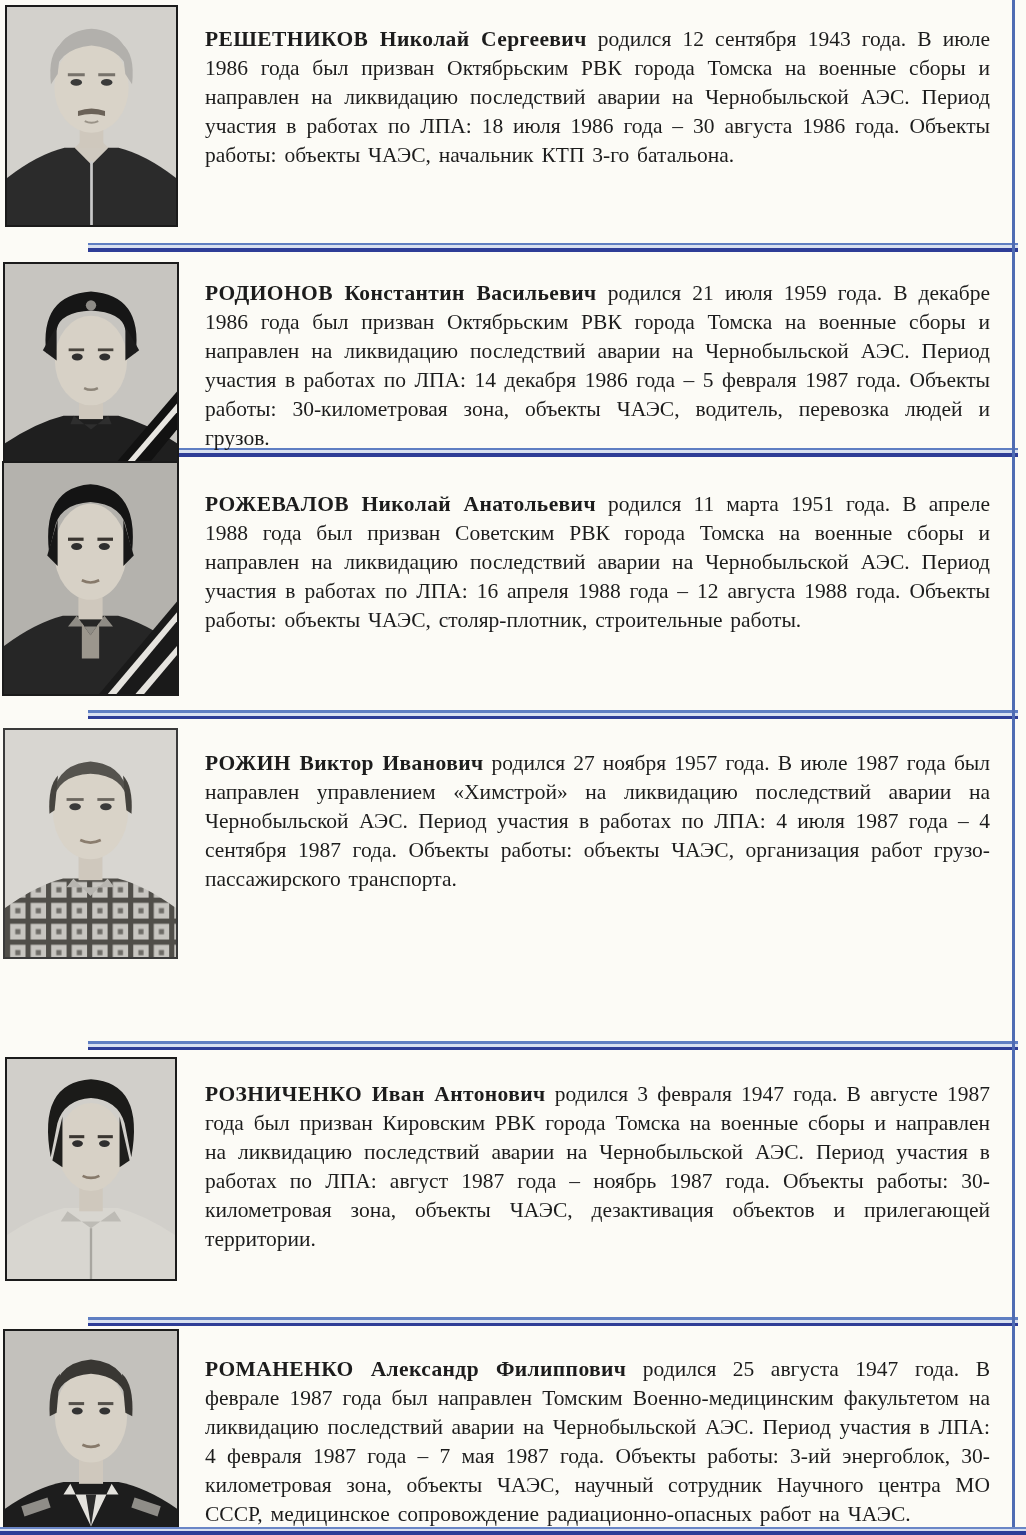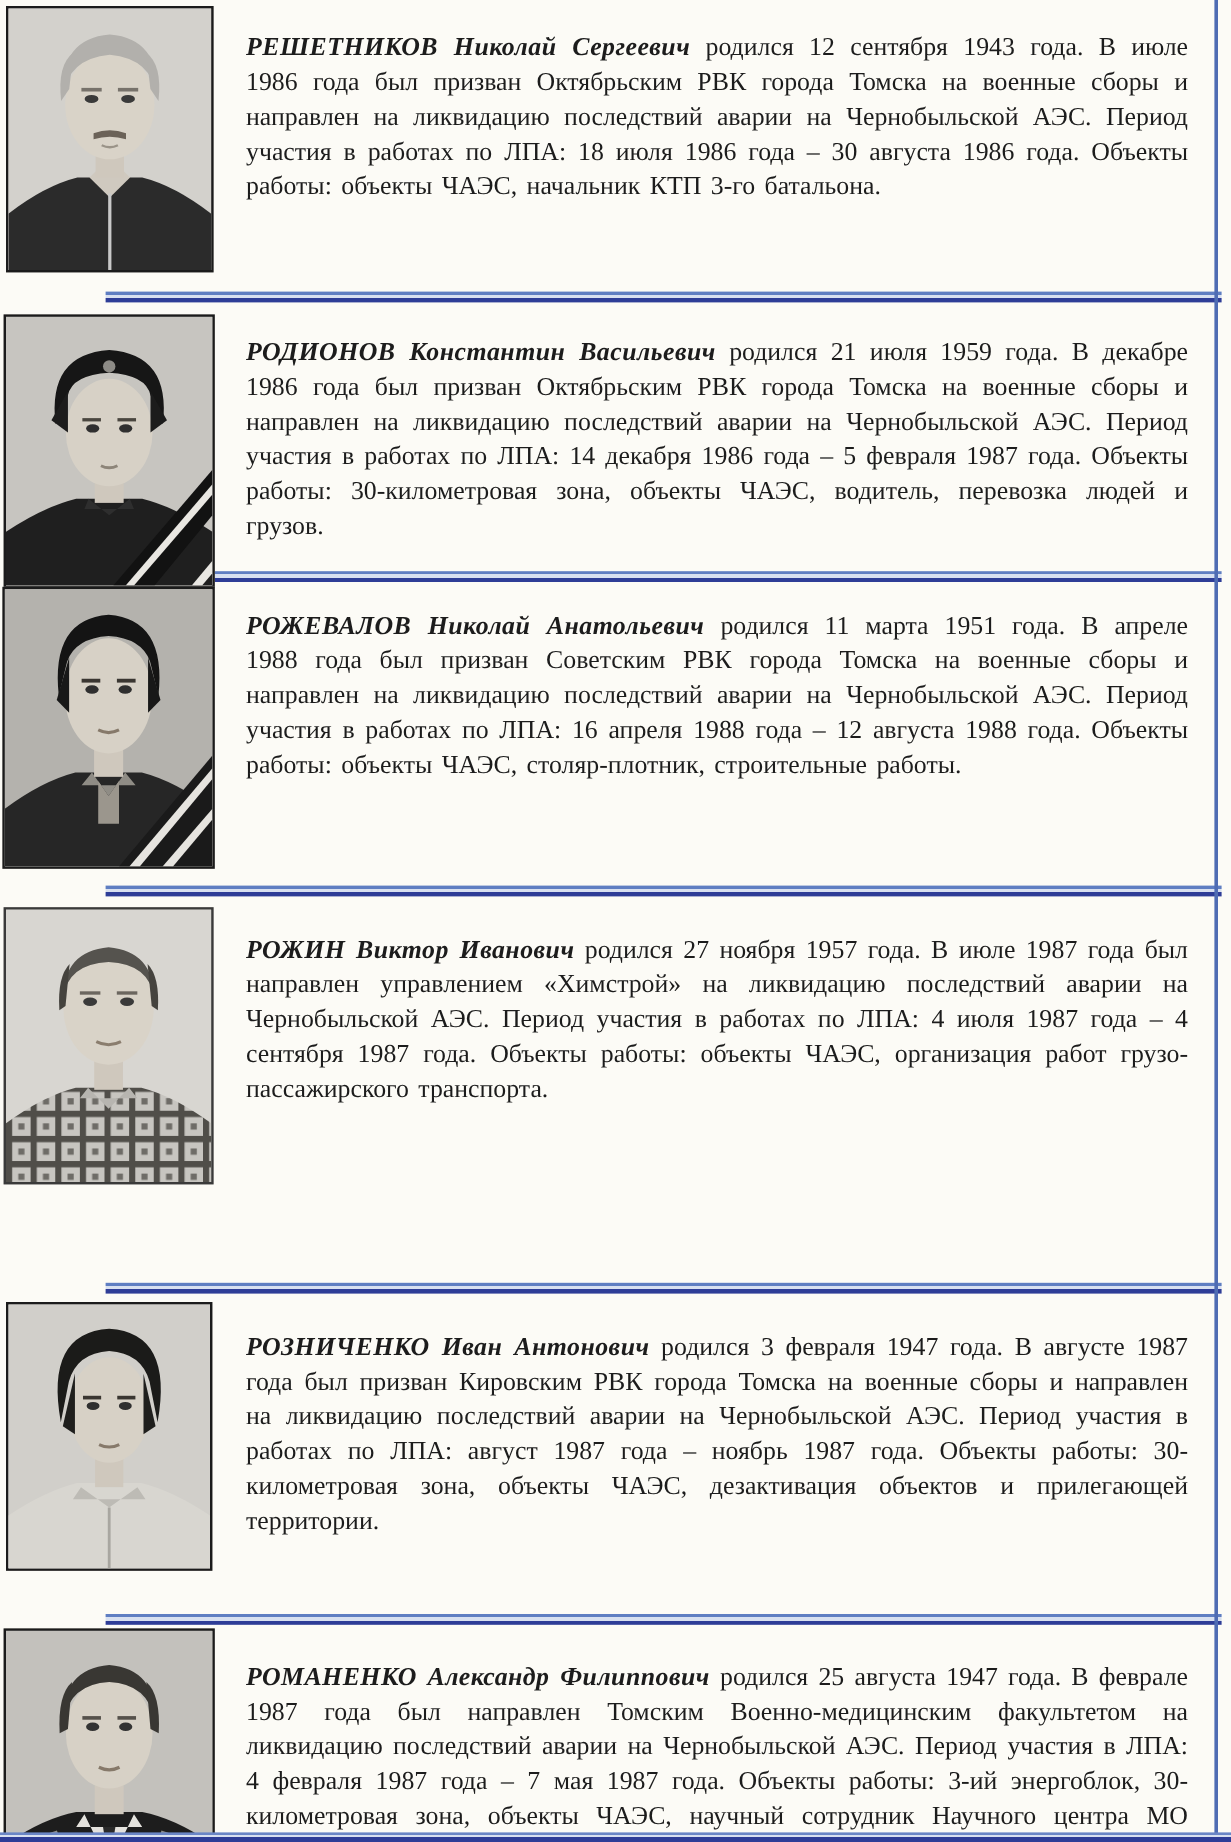--- a/index.html
+++ b/index.html
@@ -10,21 +10,21 @@
     color:#1c1c1c;
     position:relative;
     overflow:hidden;
   }
   .right-border{
     position:absolute;top:0;bottom:0;right:11px;width:3px;
     background:#4f6cb3;z-index:5;
   }
   .entry{position:relative;}
   .s1{height:243px;}
-  .s2{height:224px;}
+  .s2{height:196px;}
   .s3{height:253px;}
   .s4{height:322px;}
   .s5{height:267px;}
   .s6{height:274px;}
   .sep{
     height:9px;
     margin-left:88px;
     margin-right:8px;
     background:linear-gradient(to bottom,#5f7ec2 0 2.5px,#d8e0f0 2.5px 5.5px,#2e3d97 5.5px 9px);
   }
@@ -50,27 +50,26 @@
     position:absolute;
     left:205px;width:785px;
     margin:0;
     font-size:21.5px;
     line-height:29px;
     text-align:justify;
     word-spacing:2.5px;
   }
   .s1 .bio{top:25px;}
   .s2 .bio{top:27px;}
-  .s3 .bio{top:22px;}
+  .s3 .bio{top:33px;}
   .s4 .bio{top:30px;}
   .s5 .bio{top:30px;}
   .s6 .bio{top:29px;}
   .name{
     font-weight:bold;
-    font-style:italic;
     letter-spacing:0.4px;
   }
 </style>
 </head>
 <body>
 
 <div class="right-border"></div>
 
 <section class="entry s1">
   <div class="photo p1" aria-label="черно-белое фото: седой мужчина с усами в тёмной куртке на молнии">

